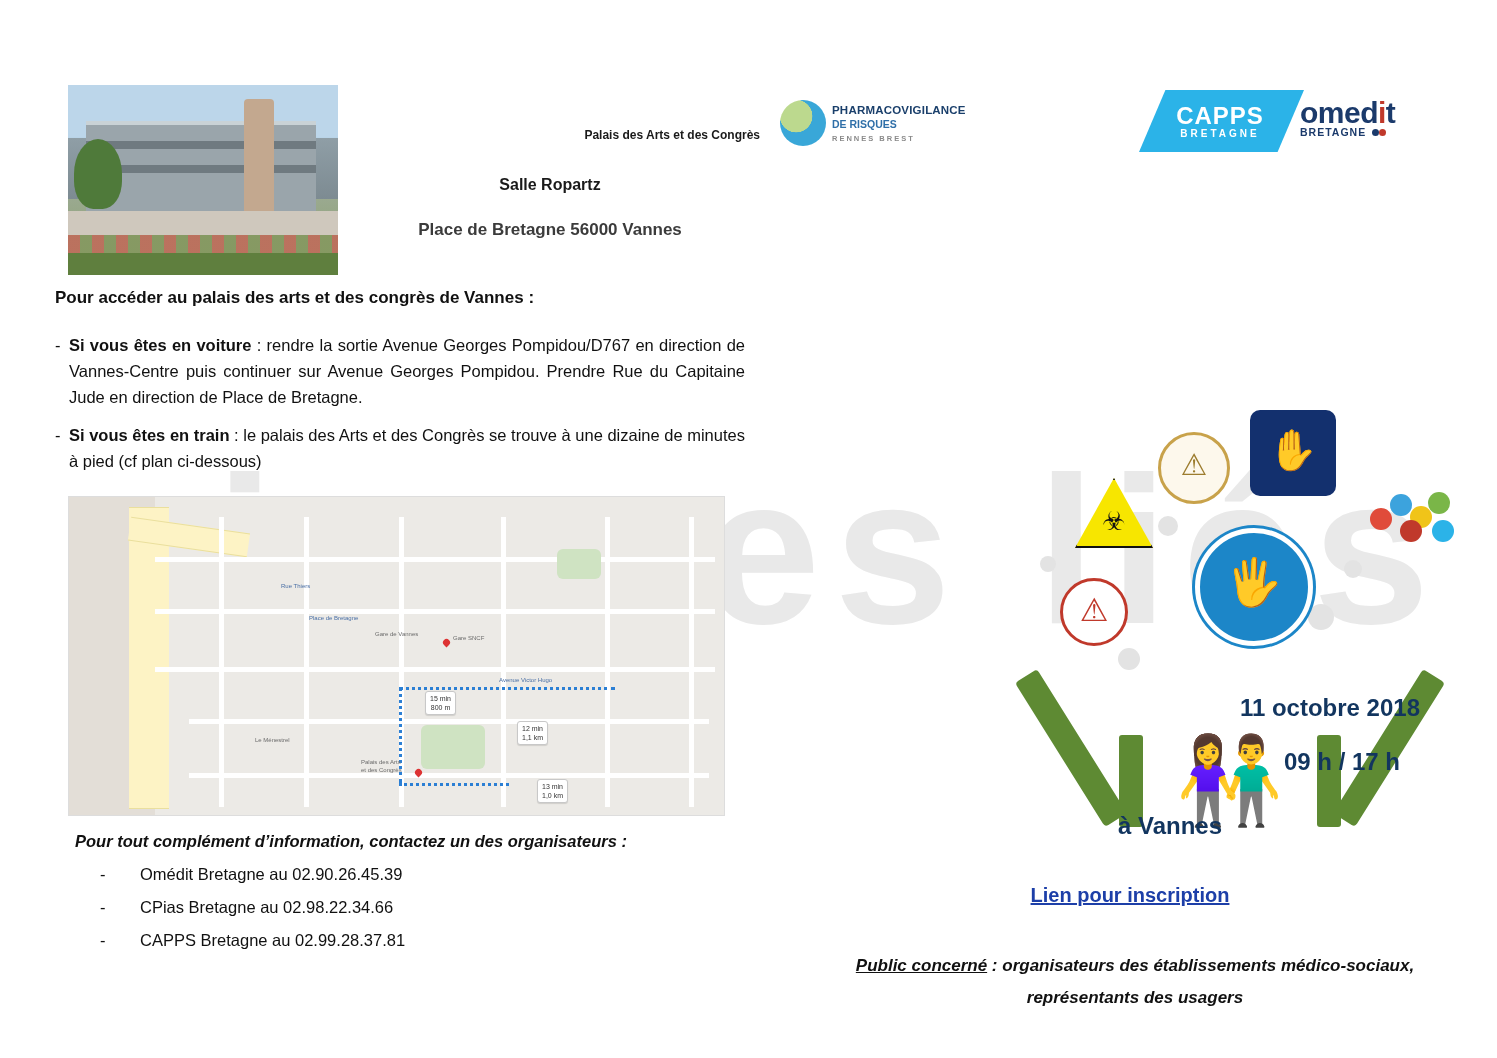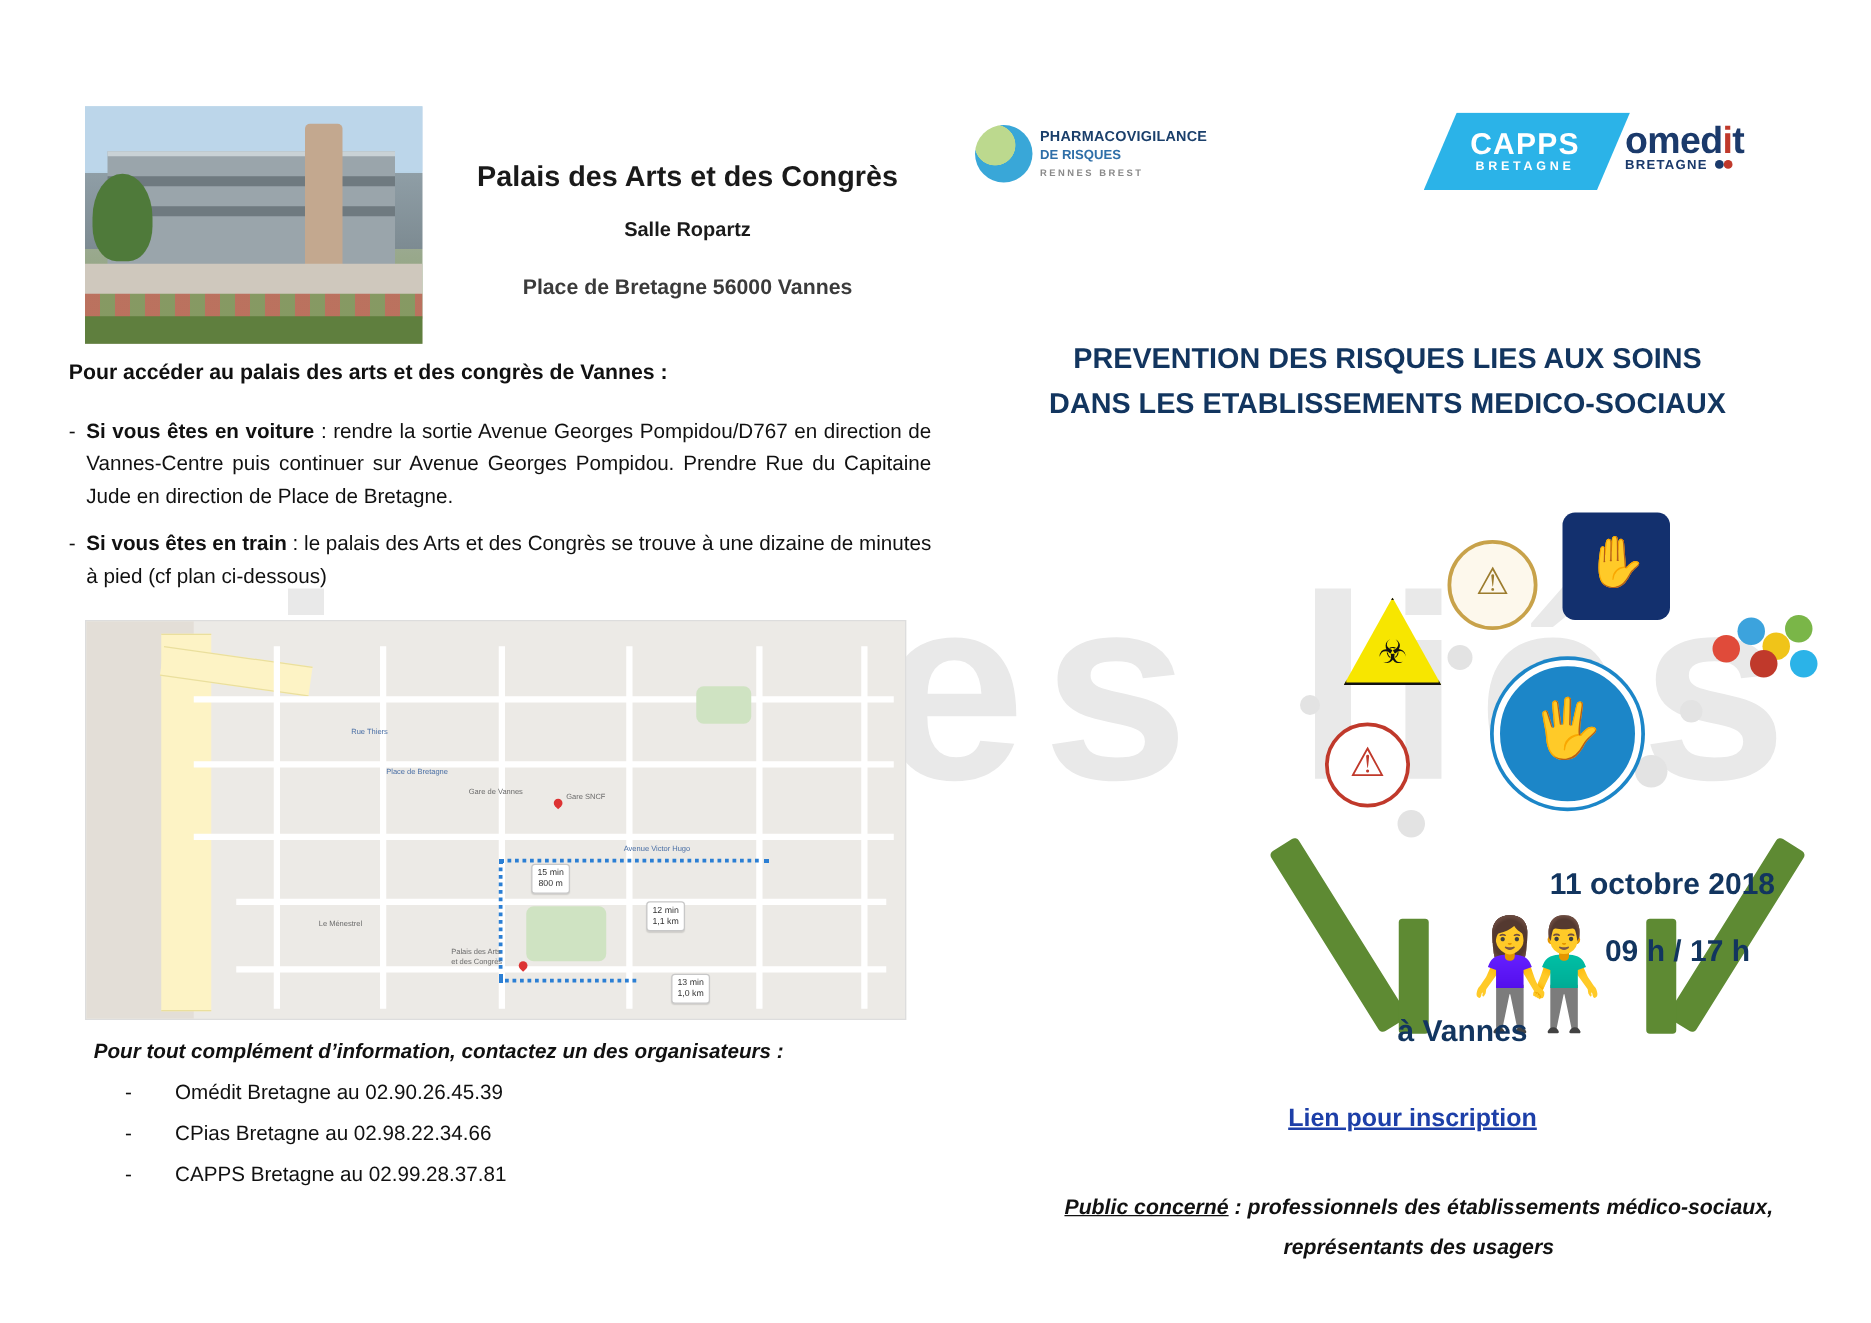--- a/index.html
+++ b/index.html
@@ -40,22 +40,22 @@
   .venue-photo .bldg:before{content:"";position:absolute;left:0;top:16px;width:100%;height:8px;background:#6f7a80;}
   .venue-photo .bldg:after{content:"";position:absolute;left:0;top:40px;width:100%;height:8px;background:#6f7a80;}
   .venue-photo .tower{position:absolute;left:176px;top:14px;width:30px;height:118px;background:#c3a88f;border-radius:4px;}
   .venue-photo .tree{position:absolute;left:6px;top:54px;width:48px;height:70px;background:#4f7a3a;border-radius:50% 50% 40% 40%;}
   .venue-photo .ground{position:absolute;left:0;top:126px;width:100%;height:70px;background:#cfc8bd;}
   .venue-photo .flowers{position:absolute;left:0;top:150px;width:100%;height:20px;
      background:repeating-linear-gradient(90deg,#b4553f 0 12px,#6e8a45 12px 24px);opacity:.75;}
   .venue-photo .grass{position:absolute;left:0;top:168px;width:100%;height:28px;background:#5f7f3e;}
 
   .venue-title{
-    position:absolute;left:340px;top:128px;width:420px;text-align:center;
-    font-weight:700;font-size:23px;color:#1a1a1a;
+    position:absolute;left:340px;top:128px;width:420px;text-align:right;
+    font-weight:700;font-size:12px;color:#1a1a1a;
   }
   .venue-room{
     position:absolute;left:340px;top:176px;width:420px;text-align:center;
     font-weight:700;font-size:16px;color:#1a1a1a;
   }
   .venue-addr{
     position:absolute;left:340px;top:220px;width:420px;text-align:center;
     font-weight:700;font-size:17px;color:#3b3b3b;
   }
 
@@ -282,24 +282,20 @@
       <div class="txt">CAPPS</div>
       <div class="sub">BRETAGNE</div>
     </div>
 
     <div class="logo logo-omedit">
       <div class="main"><span>omed</span><span class="red">i</span><span>t</span></div>
       <div class="sub"><span>BRETAGNE</span><span class="flag"><i style="background:#1b3a6b;"></i><i style="background:#c0392b;"></i></span></div>
     </div>
   </div>
 
-  <div class="main-title">
-    <div>PREVENTION DES RISQUES LIES AUX SOINS</div>
-    <div>DANS LES ETABLISSEMENTS MEDICO-SOCIAUX</div>
-  </div>
 
   <div class="bubble" style="left:1040px;top:556px;width:16px;height:16px;"></div>
   <div class="bubble" style="left:1158px;top:516px;width:20px;height:20px;"></div>
   <div class="bubble" style="left:1344px;top:560px;width:18px;height:18px;"></div>
   <div class="bubble" style="left:1308px;top:604px;width:26px;height:26px;"></div>
   <div class="bubble" style="left:1118px;top:648px;width:22px;height:22px;"></div>
 
   <div class="picto p-biohazard">
     <div class="sym">☣</div>
   </div>
@@ -332,16 +328,16 @@
     <div class="people">👫</div>
   </div>
 
   <div class="date-line">11 octobre 2018</div>
   <div class="time-line">09 h / 17 h</div>
   <div class="city-line">à Vannes</div>
 
   <div class="reg-link">Lien pour inscription</div>
 
   <div class="audience">
-    <span class="u">Public concerné</span><span> : professionnels des établissements médico-sociaux, représentants des usagers</span>
+    <span class="u">Public concerné</span><span> : organisateurs des établissements médico-sociaux, représentants des usagers</span>
   </div>
 
 </div>
 
 </body></html>

